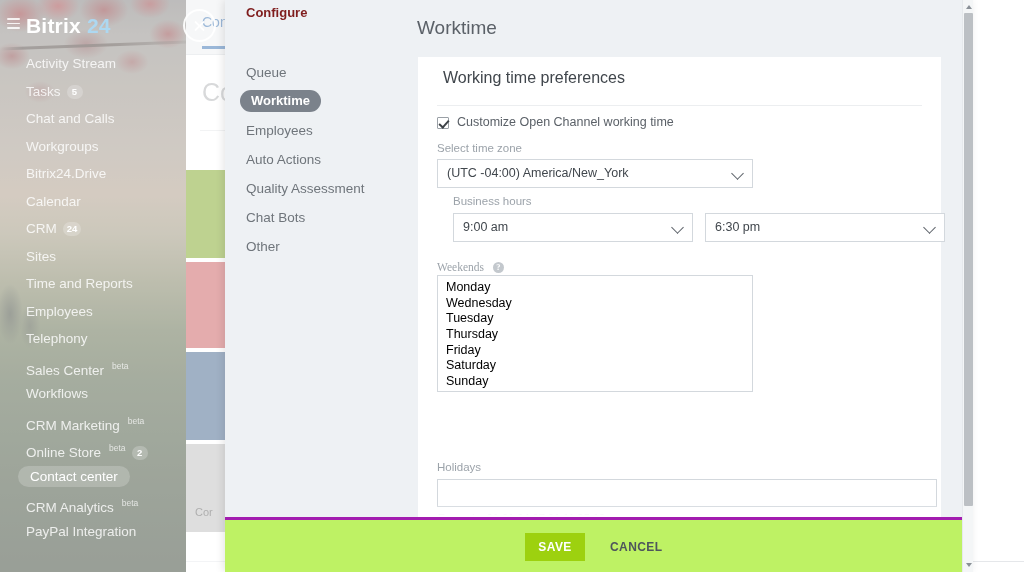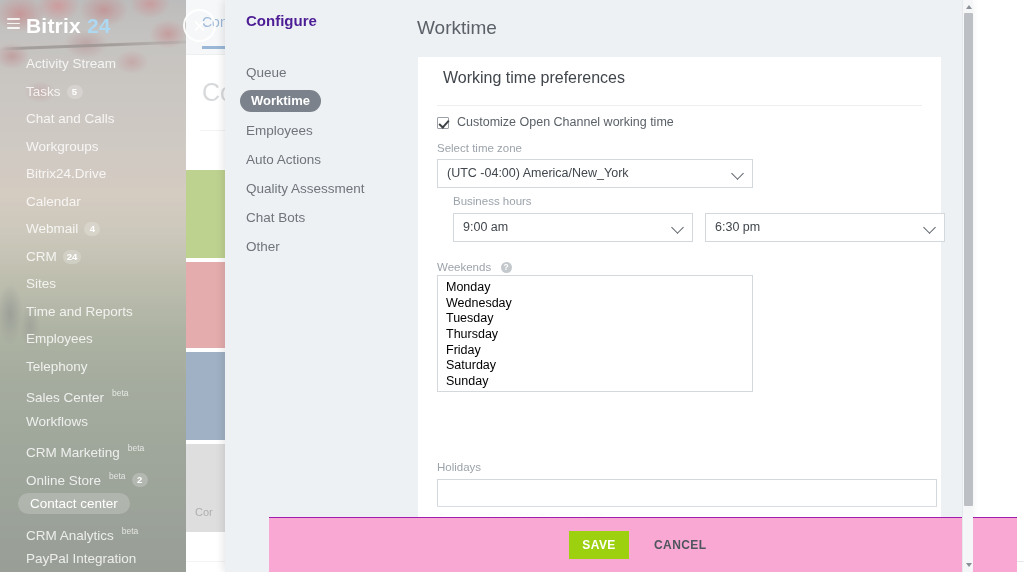--- a/index.html
+++ b/index.html
@@ -261,22 +261,22 @@
   #modal {
     position: absolute; left: 225px; top: 0;
     width: 748px; height: 572px;
     background: #eef1f4;
     box-shadow: -2px 0 8px rgba(0,0,0,.10);
     z-index: 20;
   }
 
   #modal-left { position: absolute; left: 0; top: 0; width: 190px; height: 572px; }
   #cfg-title {
-    position: absolute; left: 21px; top: 12px;
-    font-size: 15px; font-weight: bold; color: #4c1d95;
+    position: absolute; left: 21px; top: 5px;
+    font-size: 13px; font-weight: bold; color: #7f1d1d;
   }
   #cfg-nav { position: absolute; left: 8px; top: 58px; width: 180px; }
   .cfgitem {
     position: relative;
     height: 29px; line-height: 29px;
     padding-left: 13px;
     font-size: 13.5px;
     color: #6f757b;
     white-space: nowrap;
   }
@@ -362,21 +362,21 @@
 
   #bh-block { top: 138px; margin-left: 16px; }
   #bh-from {
     position: absolute; left: 0; top: 18px; width: 240px;
   }
   #bh-to {
     position: absolute; left: 252px; top: 18px; width: 240px;
   }
 
   #wk-block { top: 200px; }
-  #wk-label-row { position: relative; height: 16px; }
+  #wk-label-row { position: relative; height: 16px; font-family: Liberation Serif, serif; }
   #wk-label { font-size: 11.5px; color: #9ca3aa; }
   #wk-help {
     display: inline-block;
     width: 11px; height: 11px; border-radius: 50%;
     background: #c3c8cd; color: #fff;
     font-size: 8.5px; font-weight: bold;
     line-height: 11px; text-align: center;
     margin-left: 5px; vertical-align: 1px;
   }
   #wk-list {
@@ -409,23 +409,22 @@
   #card-fade {
     position: absolute; left: 193px; top: 505px;
     width: 523px; height: 12px;
     background: linear-gradient(180deg, rgba(255,255,255,0) 0%, #ffffff 85%);
     pointer-events: none;
   }
 
   #modal-footer {
     position: absolute; left: 0; top: 517px;
     width: 748px; height: 55px;
-    background: #f9a8d4;
-    border-top: 1px solid #a21caf;
-    margin-left: 44px;
+    background: #bef264;
+    border-top: 3px solid #a21caf;
   }
   #btn-save {
     position: absolute; left: 300px; top: 13px;
     width: 60px; height: 28px;
     background: #9dd10f;
     color: #ffffff;
     font-size: 12px; font-weight: bold; letter-spacing: .4px;
     display: flex; align-items: center; justify-content: center;
   }
   #btn-cancel {
@@ -543,21 +542,20 @@
         <span class="n">24</span>
       </div>
 
       <div id="navlist">
           <div class="navitem"><span class="lbl">Activity Stream</span></div>
           <div class="navitem"><span class="lbl">Tasks</span><span class="cnt">5</span></div>
           <div class="navitem"><span class="lbl">Chat and Calls</span></div>
           <div class="navitem"><span class="lbl">Workgroups</span></div>
           <div class="navitem"><span class="lbl">Bitrix24.Drive</span></div>
           <div class="navitem"><span class="lbl">Calendar</span></div>
-          <div class="navitem"><span class="lbl">Webmail</span><span class="cnt">4</span></div>
           <div class="navitem"><span class="lbl">CRM</span><span class="cnt">24</span></div>
           <div class="navitem"><span class="lbl">Sites</span></div>
           <div class="navitem"><span class="lbl">Time and Reports</span></div>
           <div class="navitem"><span class="lbl">Employees</span></div>
           <div class="navitem"><span class="lbl">Telephony</span></div>
           <div class="navitem"><span class="lbl">Sales Center</span><span class="sup">beta</span></div>
           <div class="navitem"><span class="lbl">Workflows</span></div>
           <div class="navitem"><span class="lbl">CRM Marketing</span><span class="sup">beta</span></div>
           <div class="navitem"><span class="lbl">Online Store</span><span class="sup">beta</span><span class="cnt">2</span></div>
           <div class="navitem active"><span class="lbl">Contact center</span><span class="pill">Contact center</span></div>

